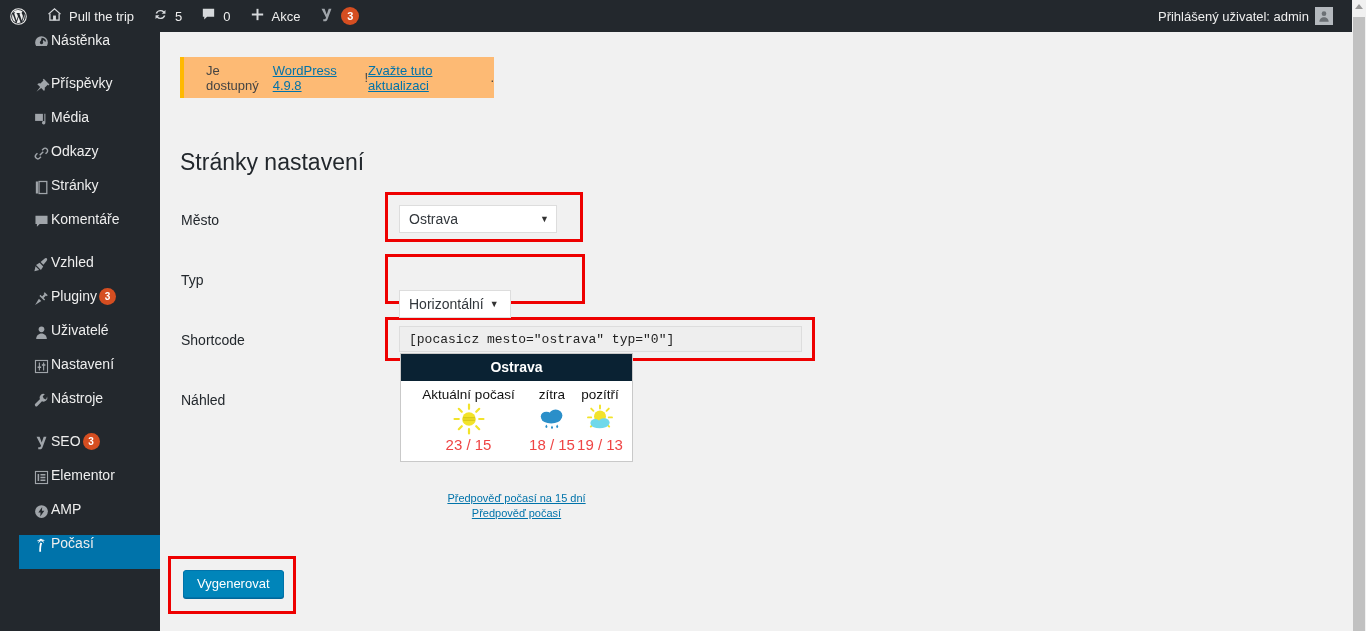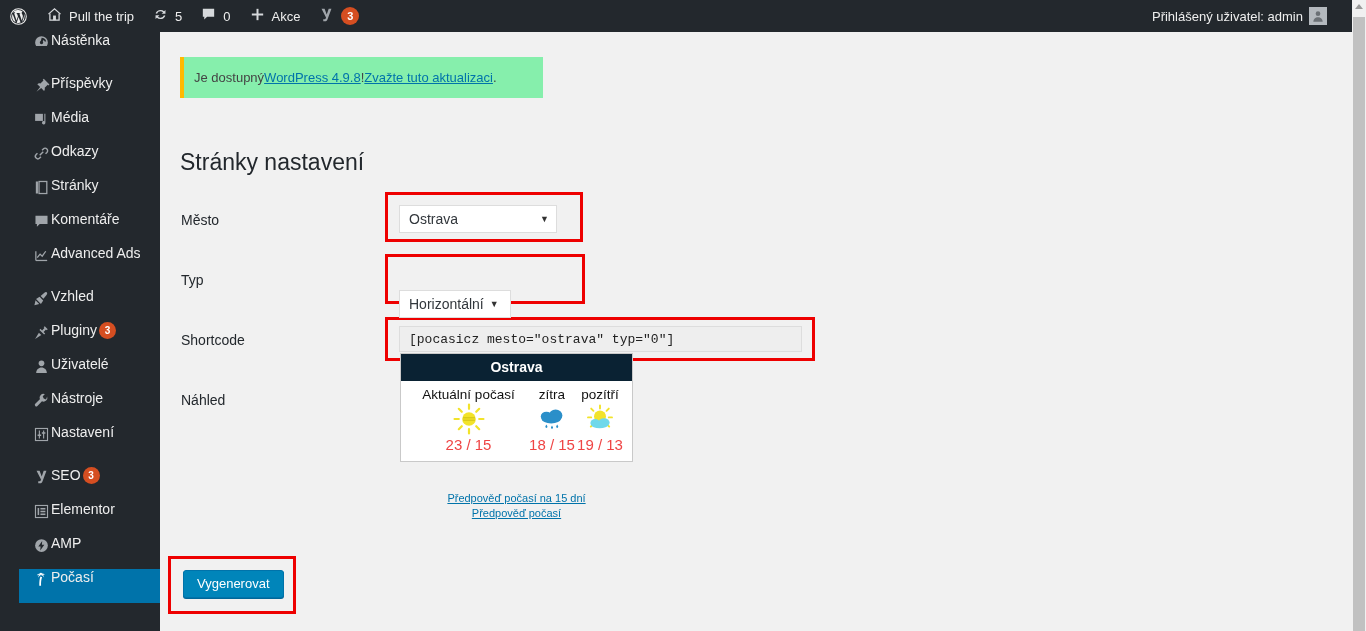--- a/index.html
+++ b/index.html
@@ -24,21 +24,21 @@
   .ab-item {
     display: flex; align-items: center;
     height: 32px; padding: 0 9px;
     color: #eee; gap: 6px;
     white-space: nowrap;
   }
   .ab-item .lbl { font-size: 13px; color: #eee; }
   .ab-right {
     margin-left: auto;
     display: flex; align-items: center;
-    padding-right: 16px; gap: 8px;
+    padding-right: 10px; gap: 8px;
   }
   .wp-logo-ico svg { display:block; }
   .avatar-box {
     width: 18px; height: 18px; background: #b4b9be;
     display: flex; align-items: center; justify-content: center;
   }
   .badge-round {
     background: #d54e21; color: #fff;
     border-radius: 10px; min-width: 18px; height: 18px;
     font-size: 11px; line-height: 18px; text-align: center;
@@ -89,25 +89,25 @@
   
   #content {
     position: absolute; top: 32px; left: 160px;
     width: 1192px; height: 599px;
     background: #f1f1f1;
     overflow: hidden;
   }
 
   .notice {
     position: absolute; left: 20px; top: 25px;
-    width: 363px; height: 41px;
-    background: #86efac;
+    width: 314px; height: 41px;
+    background: #fdba74;
     border-left: 4px solid #ffb900;
     display: flex; align-items: center;
-    padding-left: 10px;
+    padding-left: 22px;
     font-size: 13px; color: #444;
   }
   .notice a { color: #0073aa; text-decoration: underline; }
 
   .page-title {
     position: absolute; left: 20px; top: 117px;
     font-size: 23px; font-weight: 400; color: #23282d;
     margin: 0;
   }
 
@@ -353,30 +353,20 @@
 
   <div class="menu-item">
     <span class="mi-ico">
       <svg width="17" height="17" viewBox="0 0 24 24" fill="currentColor">
         <path d="M3.5 4h17v11.5H9.5l-4 4v-4h-2z"></path>
       </svg>
     </span>
     <span class="mi-label">Komentáře</span>
   </div>
 
-  <div class="menu-item">
-    <span class="mi-ico">
-      <svg width="17" height="17" viewBox="0 0 24 24" fill="none" stroke="currentColor" stroke-width="1.8">
-        <path d="M4 19V6"></path>
-        <path d="M4 19h16"></path>
-        <path d="M6 15l4-5 3 3 5-7"></path>
-      </svg>
-    </span>
-    <span class="mi-label">Advanced Ads</span>
-  </div>
 
   <div class="menu-item spaced">
     <span class="mi-ico">
       <svg width="17" height="17" viewBox="0 0 24 24" fill="currentColor">
         <path d="M19.5 3.5c-1-.9-2.3-.5-3.4.4l-5.3 4.4 3.9 3.9 4.4-5.3c.9-1.1 1.3-2.4.4-3.4z"></path>
         <path d="M9.3 9.6l-5 3.2 6.9 6.9 3.2-5z"></path>
         <path d="M3.6 14.6L2 21.4l6.8-1.6z"></path>
       </svg>
     </span>
     <span class="mi-label">Vzhled</span>
@@ -394,40 +384,40 @@
   </div>
 
   <div class="menu-item">
     <span class="mi-ico">
       <svg width="17" height="17" viewBox="0 0 24 24" fill="currentColor">
         <circle cx="12" cy="7.5" r="4"></circle>
         <path d="M4.5 21c0-4.1 3.4-7.5 7.5-7.5s7.5 3.4 7.5 7.5z"></path>
       </svg>
     </span>
     <span class="mi-label">Uživatelé</span>
-  </div>
-
-  <div class="menu-item">
-    <span class="mi-ico">
-      <svg width="17" height="17" viewBox="0 0 24 24" fill="currentColor">
-        <path d="M20 6.3a5.5 5.5 0 0 1-7.3 6.9L6.2 19.7a2.1 2.1 0 0 1-3-3l6.5-6.5A5.5 5.5 0 0 1 16.7 3l-3 3 1.4 3.3 3.3 1.4z"></path>
-      </svg>
-    </span>
-    <span class="mi-label">Nástroje</span>
   </div>
 
   <div class="menu-item">
     <span class="mi-ico">
       <svg width="17" height="17" viewBox="0 0 24 24" fill="none" stroke="currentColor" stroke-width="1.6">
         <rect x="3.5" y="3.5" width="17" height="17"></rect>
         <path d="M9 6.5v11M15 6.5v11"></path>
         <path d="M6.5 13h5M12.5 10h5" stroke-width="2.2"></path>
       </svg>
     </span>
     <span class="mi-label">Nastavení</span>
+  </div>
+
+  <div class="menu-item">
+    <span class="mi-ico">
+      <svg width="17" height="17" viewBox="0 0 24 24" fill="currentColor">
+        <path d="M20 6.3a5.5 5.5 0 0 1-7.3 6.9L6.2 19.7a2.1 2.1 0 0 1-3-3l6.5-6.5A5.5 5.5 0 0 1 16.7 3l-3 3 1.4 3.3 3.3 1.4z"></path>
+      </svg>
+    </span>
+    <span class="mi-label">Nástroje</span>
   </div>
 
   <div class="menu-item spaced">
     <span class="mi-ico">
       <svg width="17" height="18" viewBox="0 0 24 24" fill="currentColor">
         <path d="M5 3h4.3l3 8.3L15.1 3H19l-5.4 14.5c-.7 1.9-1.7 3.2-3.8 3.4H7.4v-3h1.8c1 0 1.5-.5 1.8-1.4l.3-.8L5 3z"></path>
       </svg>
     </span>
     <span class="mi-label">SEO</span>
     <span class="mi-badge">3</span>

